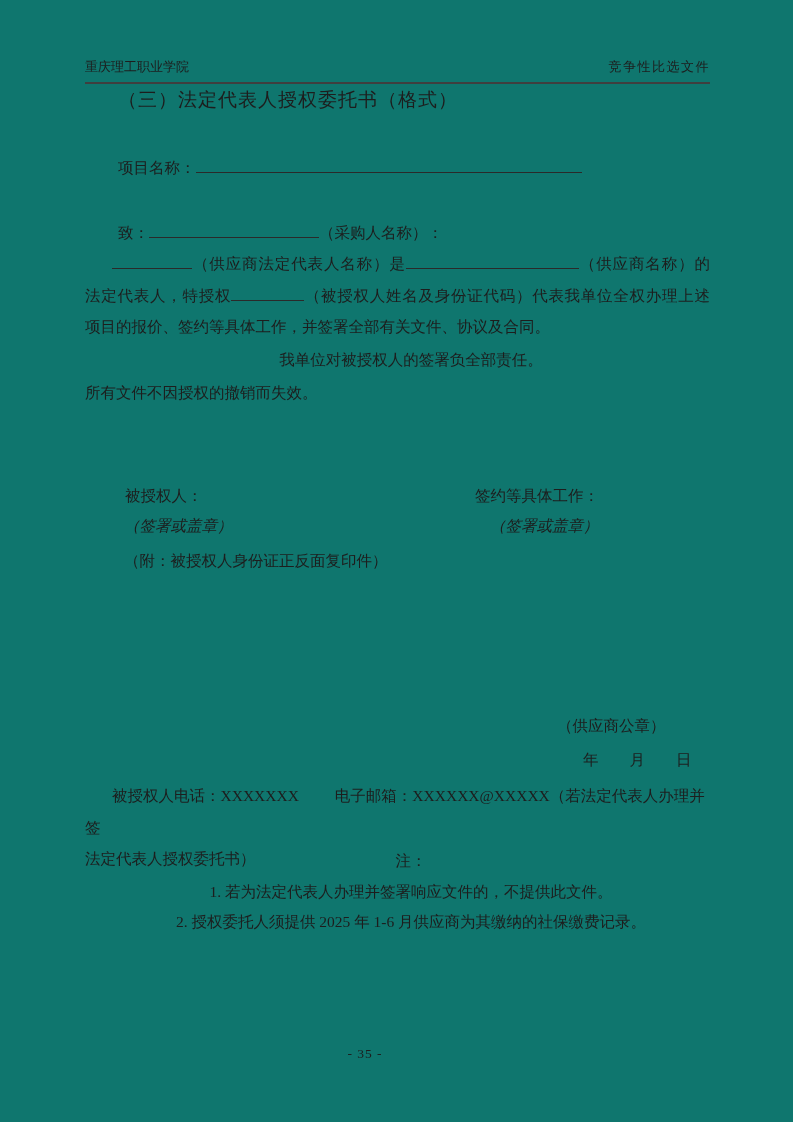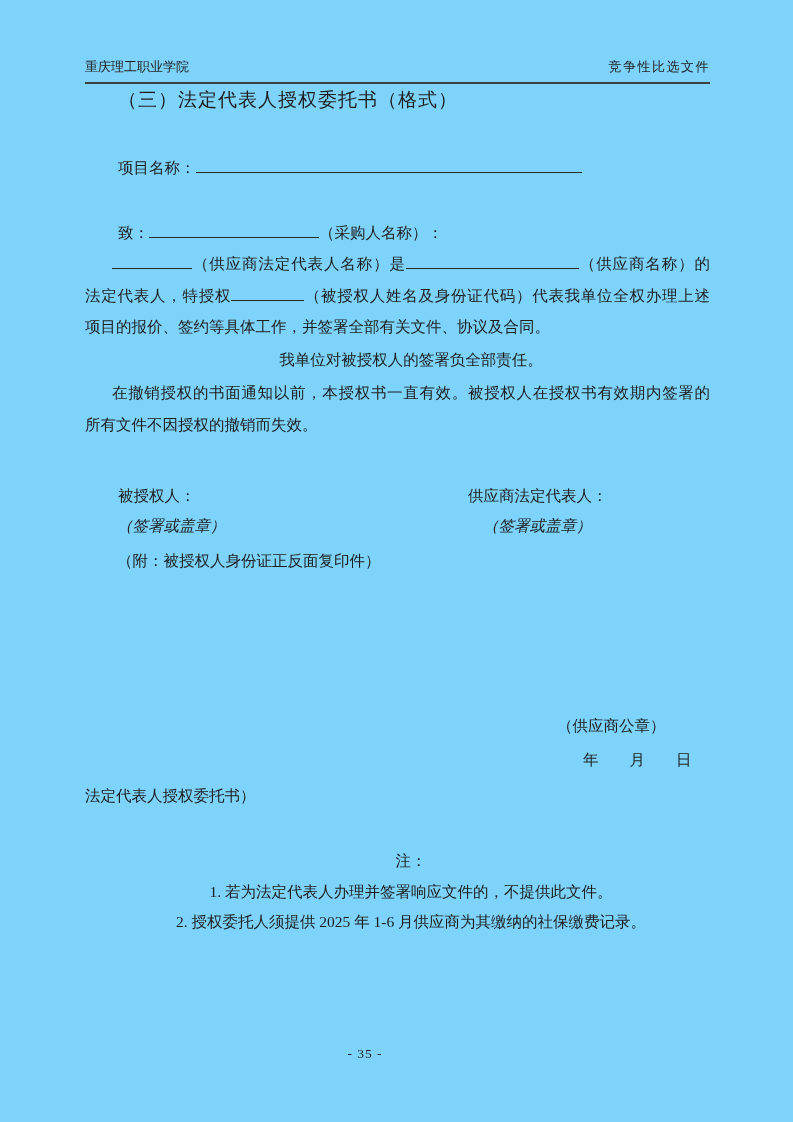--- a/index.html
+++ b/index.html
@@ -1,19 +1,19 @@
 <!DOCTYPE html>
 <html><head>
 <meta charset="utf-8">
 <style>
   html,body { margin:0; padding:0; background:#ffffff; }
   .page {
     position:relative;
     width:793px; height:1122px;
-    background:#7dd3fc;
+    background:#0f766e;
     color:#1d1d1d;
     font-family:"Liberation Serif","DejaVu Serif",serif;
     font-size:15.5px;
     overflow:hidden;
   }
   .abs { position:absolute; }
 
   .header {
     top:58px; left:85px; width:625px;
     display:flex; justify-content:space-between; align-items:flex-end;
@@ -36,21 +36,21 @@
     height:15px;
     border-bottom:1px solid #2a2a2a;
     vertical-align:baseline;
   }
 
   .para { left:85px; width:625px; box-sizing:border-box; line-height:31.5px; }
   .para .ln { width:625px; box-sizing:border-box; }
   .indent { padding-left:27px;text-align:center; }
   .jl { text-align:justify; text-align-last:justify; }
 
-  .sig-row { left:90px; width:625px; line-height:20px; }
+  .sig-row { left:97px; width:625px; line-height:20px; }
   .sig-right { position:absolute; top:0; }
 
   .spacer36 { display:inline-block; width:36px; }
 
   .notes-block { line-height:30.5px; }
 
   .footer {
     top:1045px; left:0; width:730px;
     text-align:center; font-size:13.5px; line-height:18px;
     letter-spacing:1px;
@@ -78,40 +78,40 @@
 
   <div class="abs para" style="top:248px;">
     <div class="ln jl indent"><span class="blank" style="width:80px;"></span><span>（供应商法定代表人名称）是</span><span class="blank" style="width:173px;"></span><span>（供应商名称）的</span></div>
     <div class="ln jl"><span>法定代表人，特授权</span><span class="blank" style="width:73px;"></span><span>（被授权人姓名及身份证代码）代表我单位全权办理上述</span></div>
     <div class="ln">项目的报价、签约等具体工作，并签署全部有关文件、协议及合同。</div>
   </div>
 
   <div class="abs para indent" style="top:344px;">我单位对被授权人的签署负全部责任。</div>
 
   <div class="abs para" style="top:377px;">
-    <div class="ln jl indent">在撤销授权的书面通知以前，本授权书一直有效。被授权人在授权书有效期内签署的</div>
     <div class="ln">所有文件不因授权的撤销而失效。</div>
   </div>
 
   <div class="abs sig-row" style="top:486px;">
     <span style="margin-left:28px;">被授权人：</span>
-    <span class="sig-right" style="left:378px;">供应商法定代表人：</span>
+    <span class="sig-right" style="left:378px;">签约等具体工作：</span>
   </div>
   <div class="abs sig-row" style="top:516px;font-style:italic;">
     <span style="margin-left:27px;">（签署或盖章）</span>
     <span class="sig-right" style="left:393px;">（签署或盖章）</span>
   </div>
   <div class="abs sig-row" style="top:551px;">
     <span style="margin-left:27px;text-align:center;">（附：被授权人身份证正反面复印件）</span>
   </div>
 
   <div class="abs line" style="top:716px; left:557px;">（供应商公章）</div>
   <div class="abs line" style="top:750px; left:583px;">年　　月　　日</div>
 
   <div class="abs para" style="top:780px;">
+    <div class="ln"><span style="padding-left:27px;">被授权人电话：XXXXXXX</span><span class="spacer36"></span><span>电子邮箱：XXXXXX@XXXXX（若法定代表人办理并签</span></div>
     <div class="ln">法定代表人授权委托书）</div>
   </div>
 
   <div class="abs para notes-block" style="top:846px;">
     <div class="ln indent">注：</div>
     <div class="ln indent">1. 若为法定代表人办理并签署响应文件的，不提供此文件。</div>
     <div class="ln indent">2. 授权委托人须提供 2025 年 1-6 月供应商为其缴纳的社保缴费记录。</div>
   </div>
 
   <div class="abs footer">- 35 -</div>

